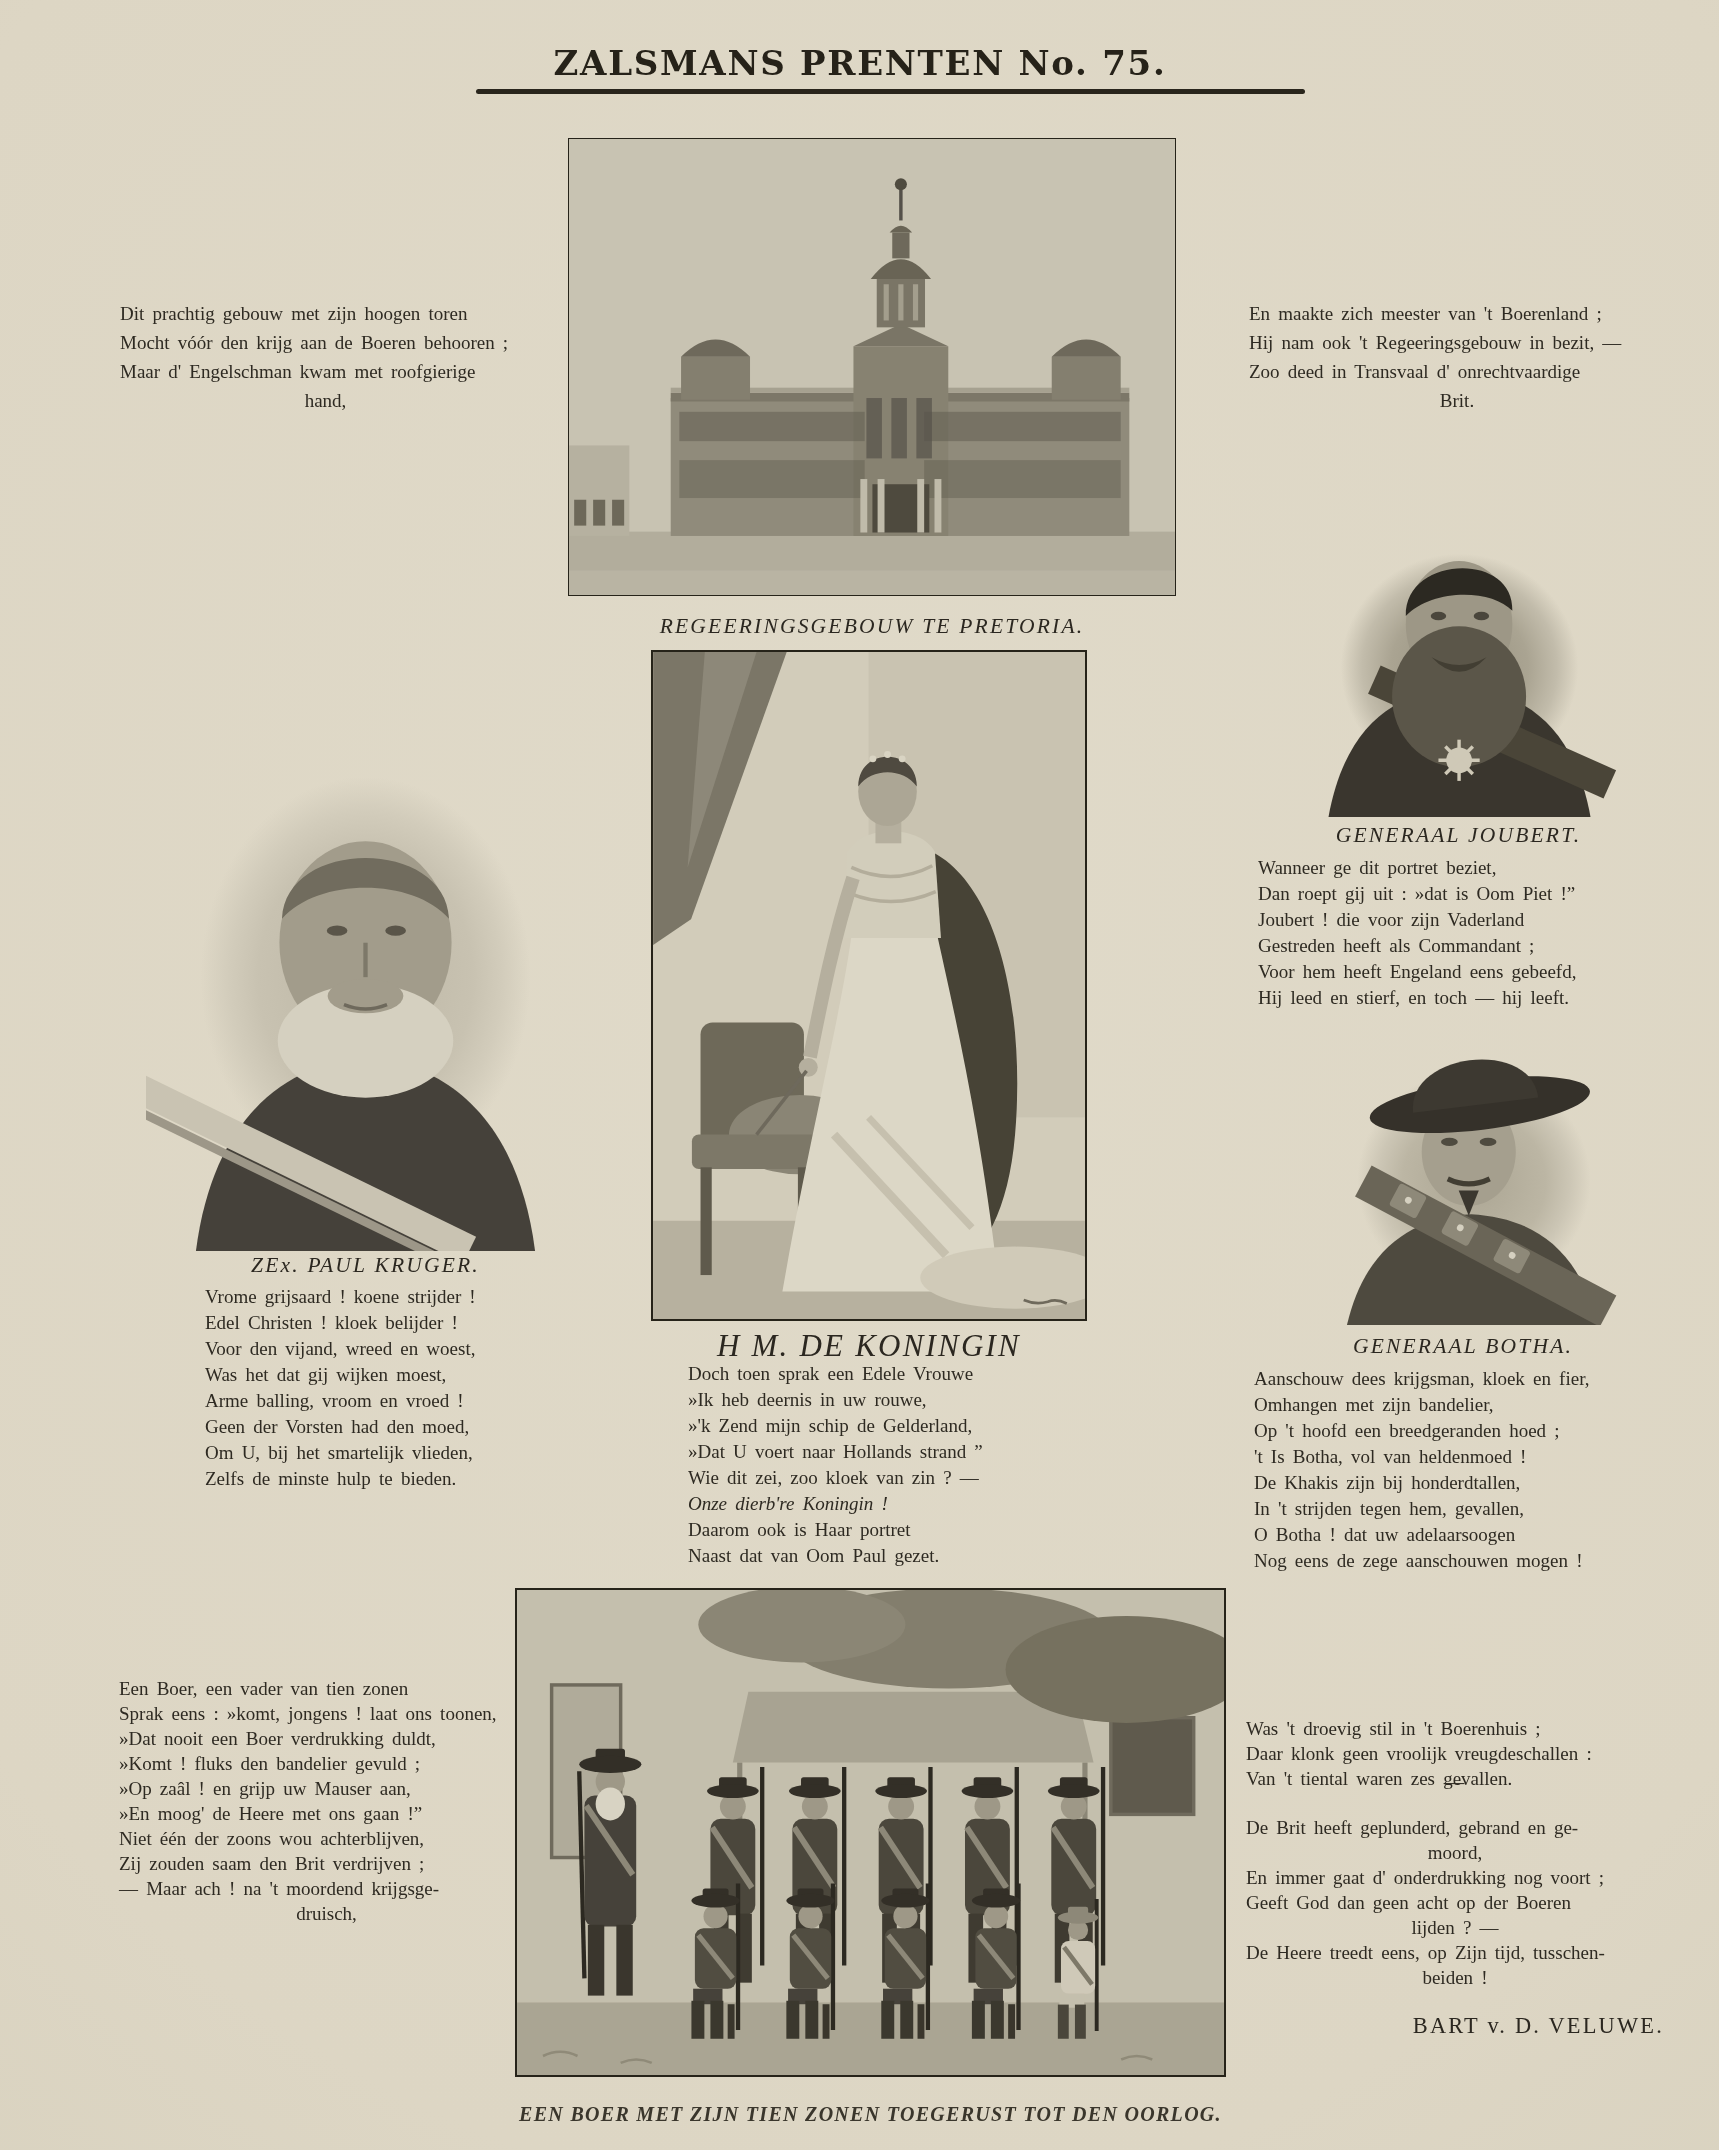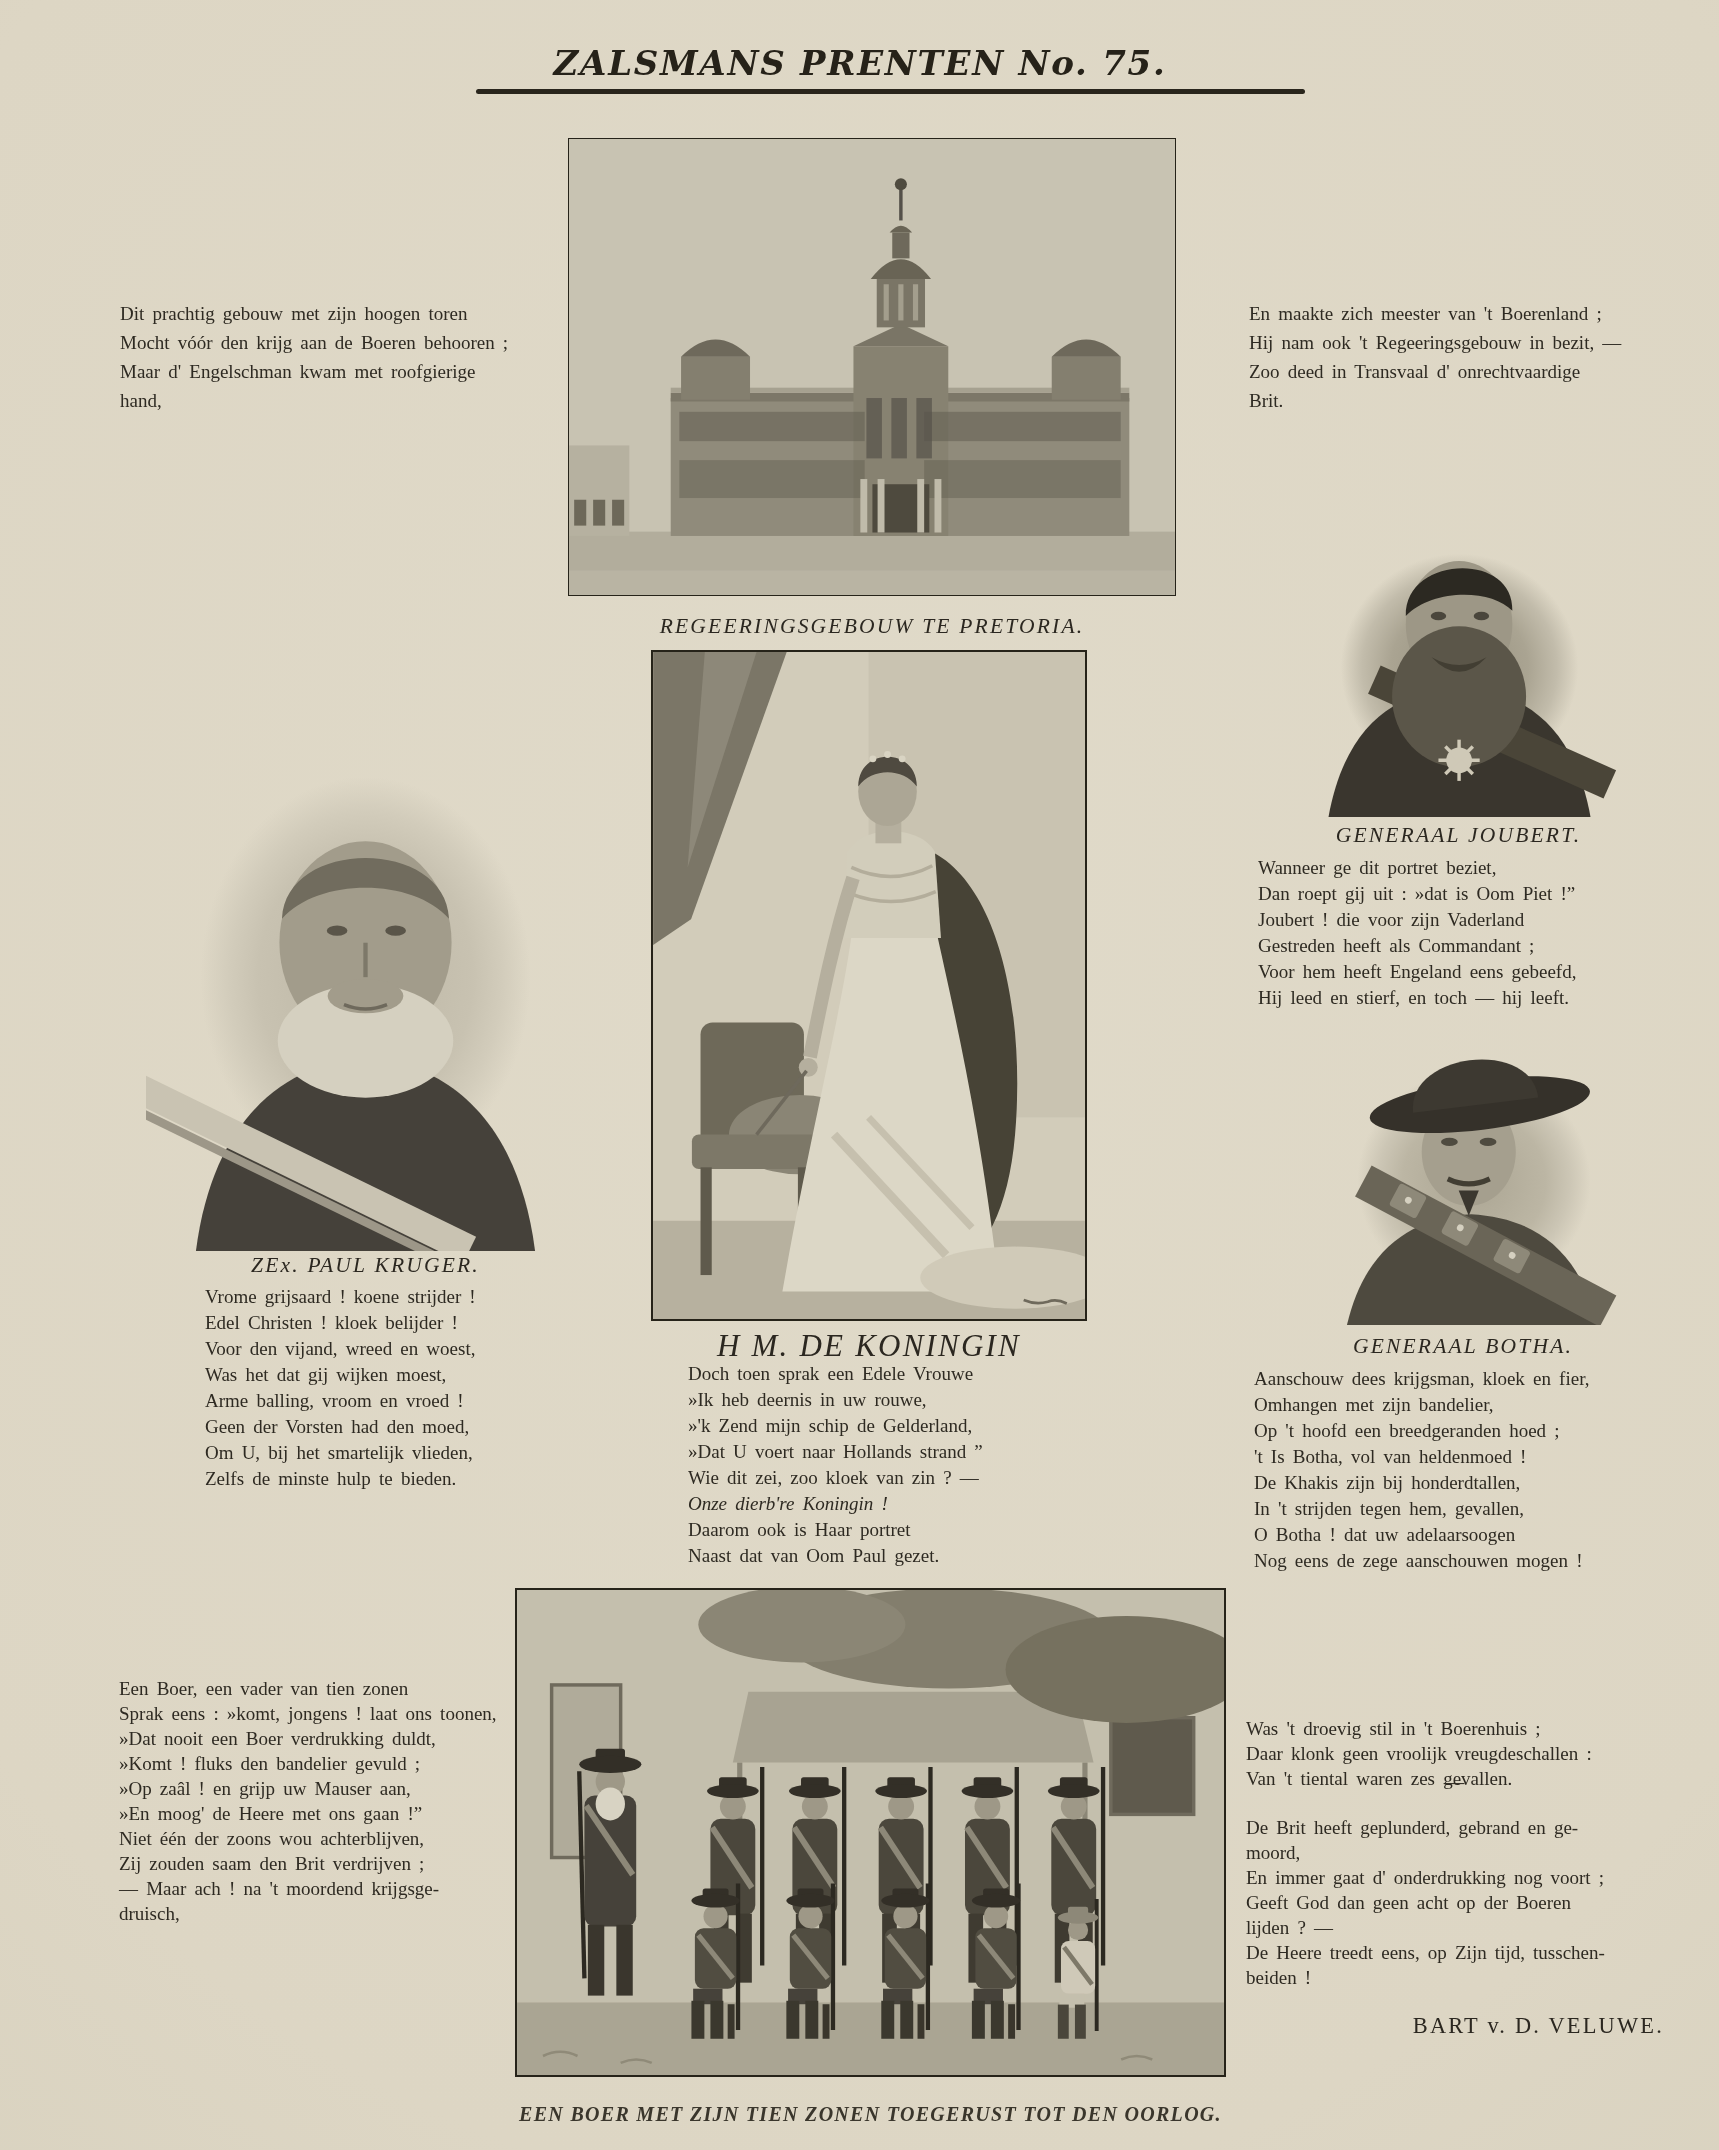--- a/index.html
+++ b/index.html
@@ -1,27 +1,27 @@
 <!DOCTYPE html>
 <html style="font-size:13.8px"><head>
 <meta charset="utf-8">
 <style>
   html,body{margin:0;padding:0;background:#d6d0bd;}
   .page{position:relative;width:1720px;height:2151px;overflow:hidden;
         background:radial-gradient(ellipse 120% 110% at 50% 42%, #e0dac9 0%, #ddd6c4 55%, #d2ccb8 100%);
         font-family:"Liberation Serif", serif;color:#2e2a22;}
   .title{position:absolute;left:430px;top:43px;width:860px;text-align:center;
-         font-family:"DejaVu Serif", serif;font-weight:700;font-size:34px;letter-spacing:1.7px;color:#262219;font-style:italic;}
+         font-family:"DejaVu Serif", serif;font-weight:700;font-size:34px;letter-spacing:1.7px;color:#262219;}
   .title-rule{position:absolute;left:476px;top:89px;width:829px;height:5.2px;background:#29251c;border-radius:2.6px;}
   .txt{position:absolute;font-size:19px;word-spacing:3.4px;}
   .lh34 .ln{line-height:29px;}
   .lh30 .ln{line-height:26px;}
   .lh29 .ln{line-height:25px;}
   .ln{white-space:nowrap;}
-  .ln.hang{text-align:left;}
+  .ln.hang{text-align:center;}
   .ln.ital{font-style:italic;}
   .caption{position:absolute;text-align:center;font-size:21.5px;letter-spacing:2.2px;color:#2b2720;white-space:nowrap;font-style:italic;}
   .caption.big{font-size:31px;}
   .caption.cond{font-size:20px;font-weight:700;letter-spacing:1.3px;color:#3a362c;}
   .photo{position:absolute;box-sizing:border-box;border:2.6px solid #262319;background:#cfc9b8;margin:0;padding:0;}
   .photo.thin{border-width:1.7px;background:#c8c3b2;}
   .vg{position:absolute;}
   .vg svg,.photo svg{display:block;width:100%;height:100%;}
   .divider{position:absolute;text-align:center;font-size:20.6px;letter-spacing:1.7px;}
   .signature{position:absolute;text-align:right;font-size:22.4px;letter-spacing:2.2px;white-space:nowrap;color:#2b2720;}

